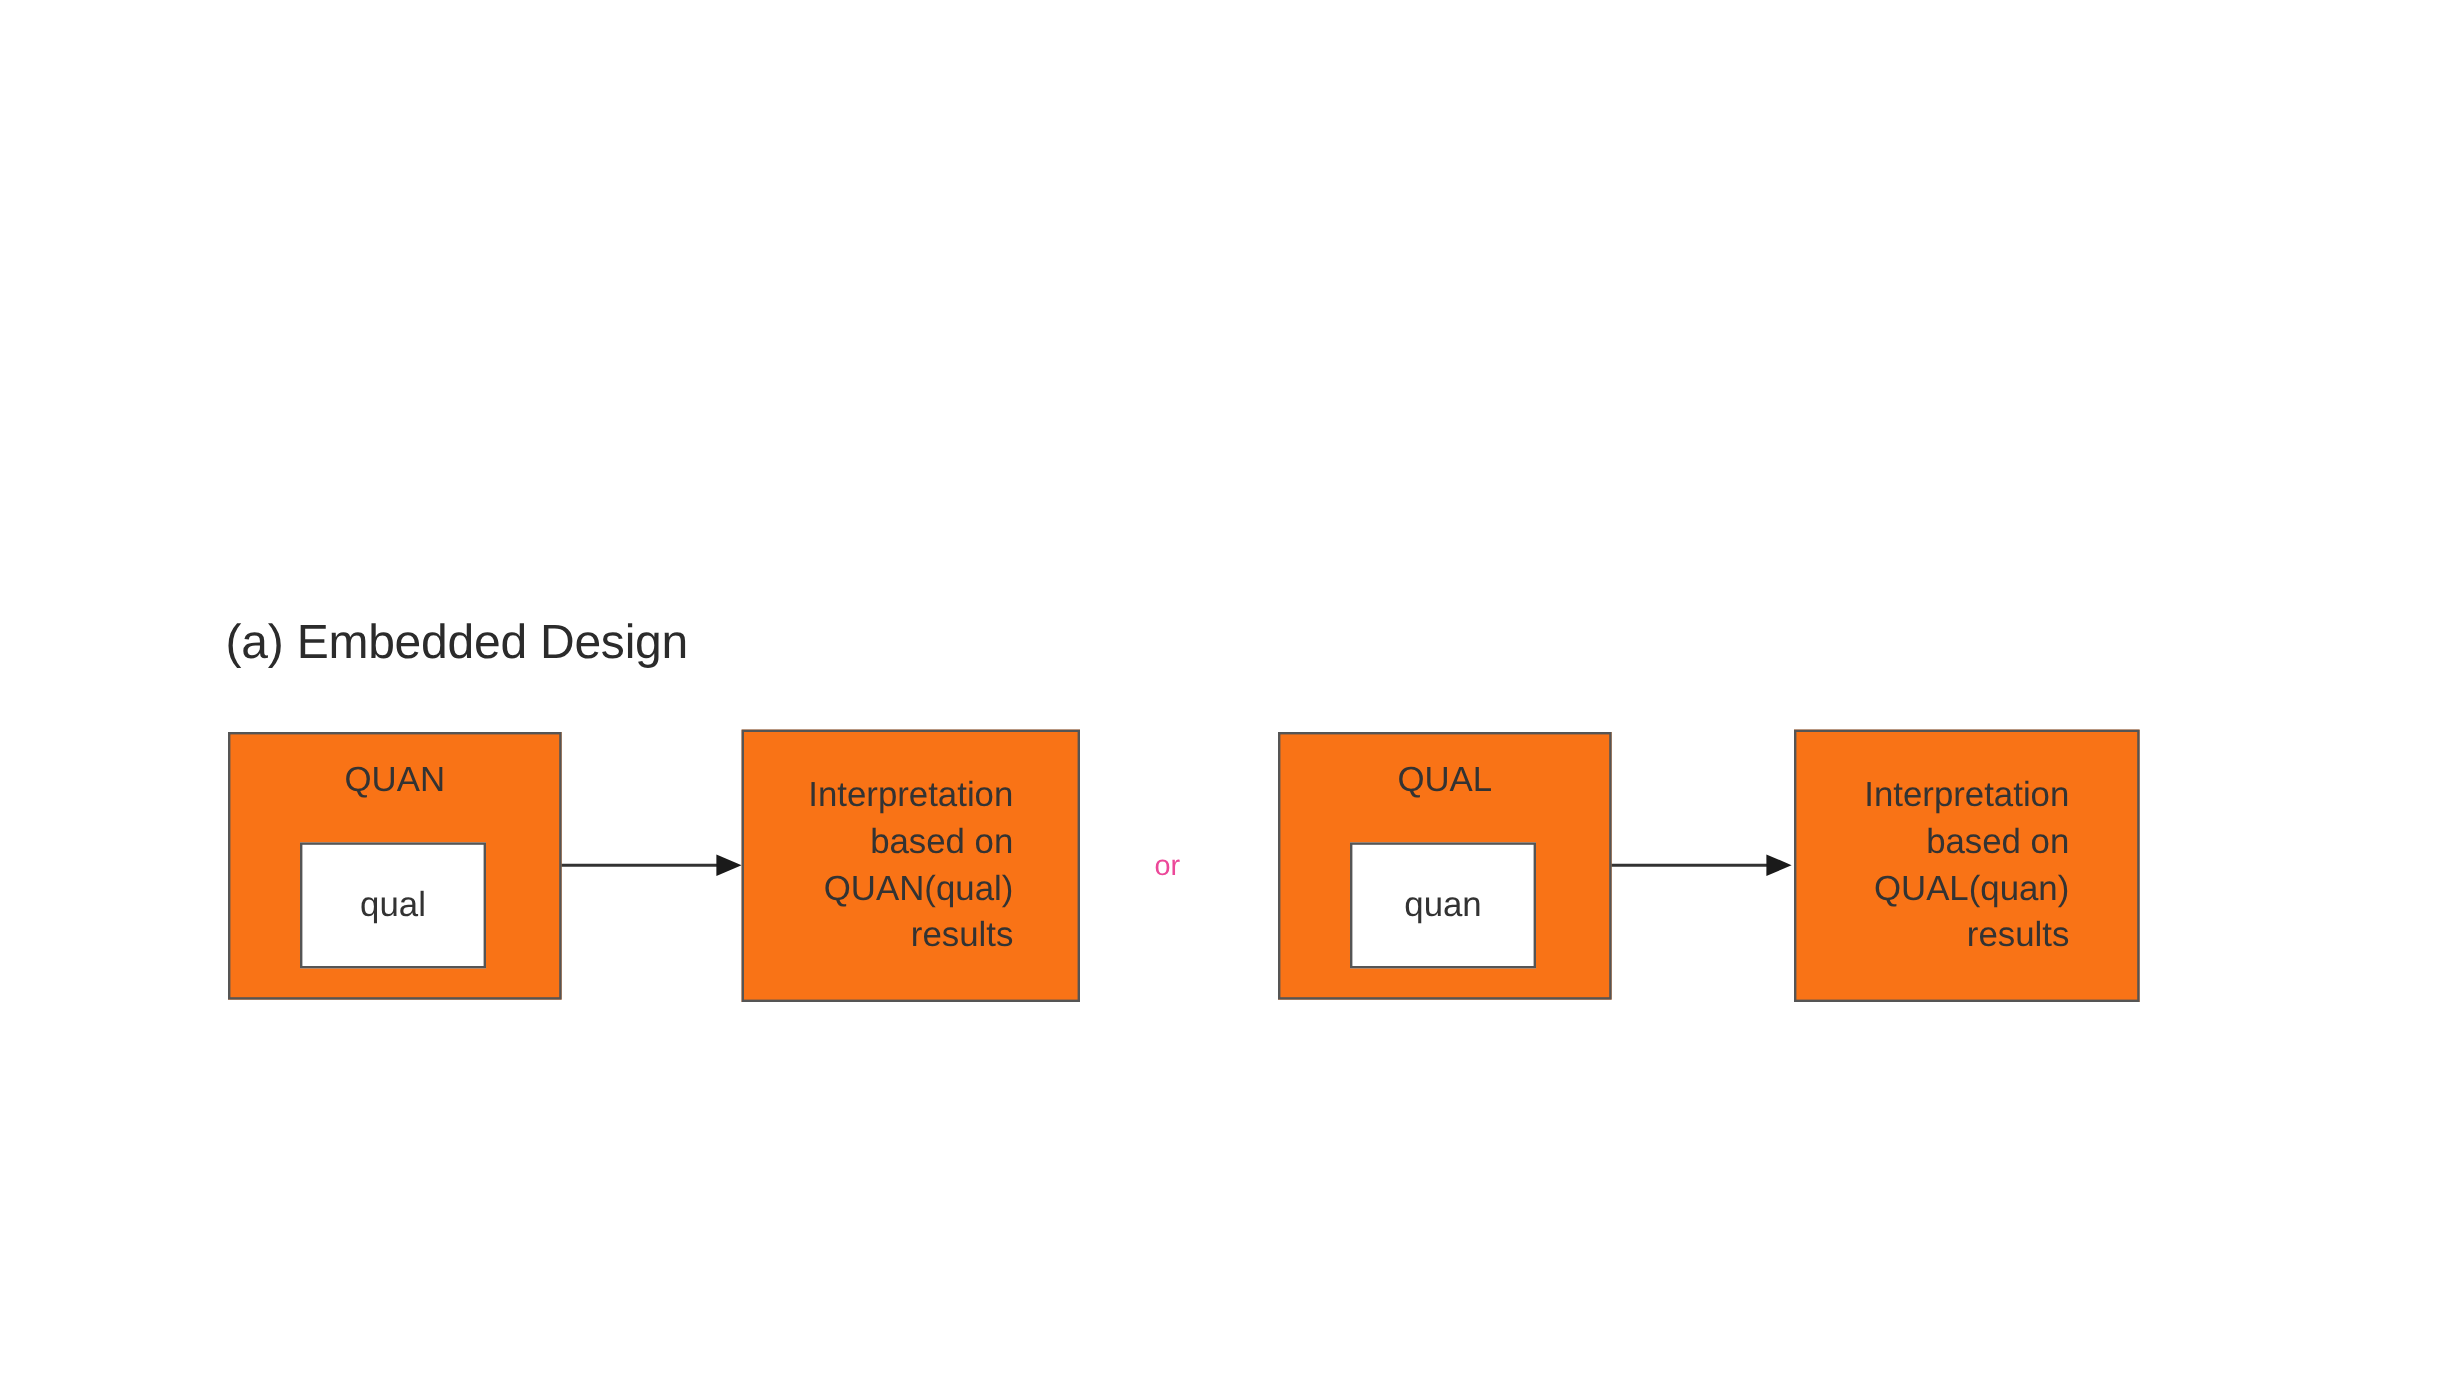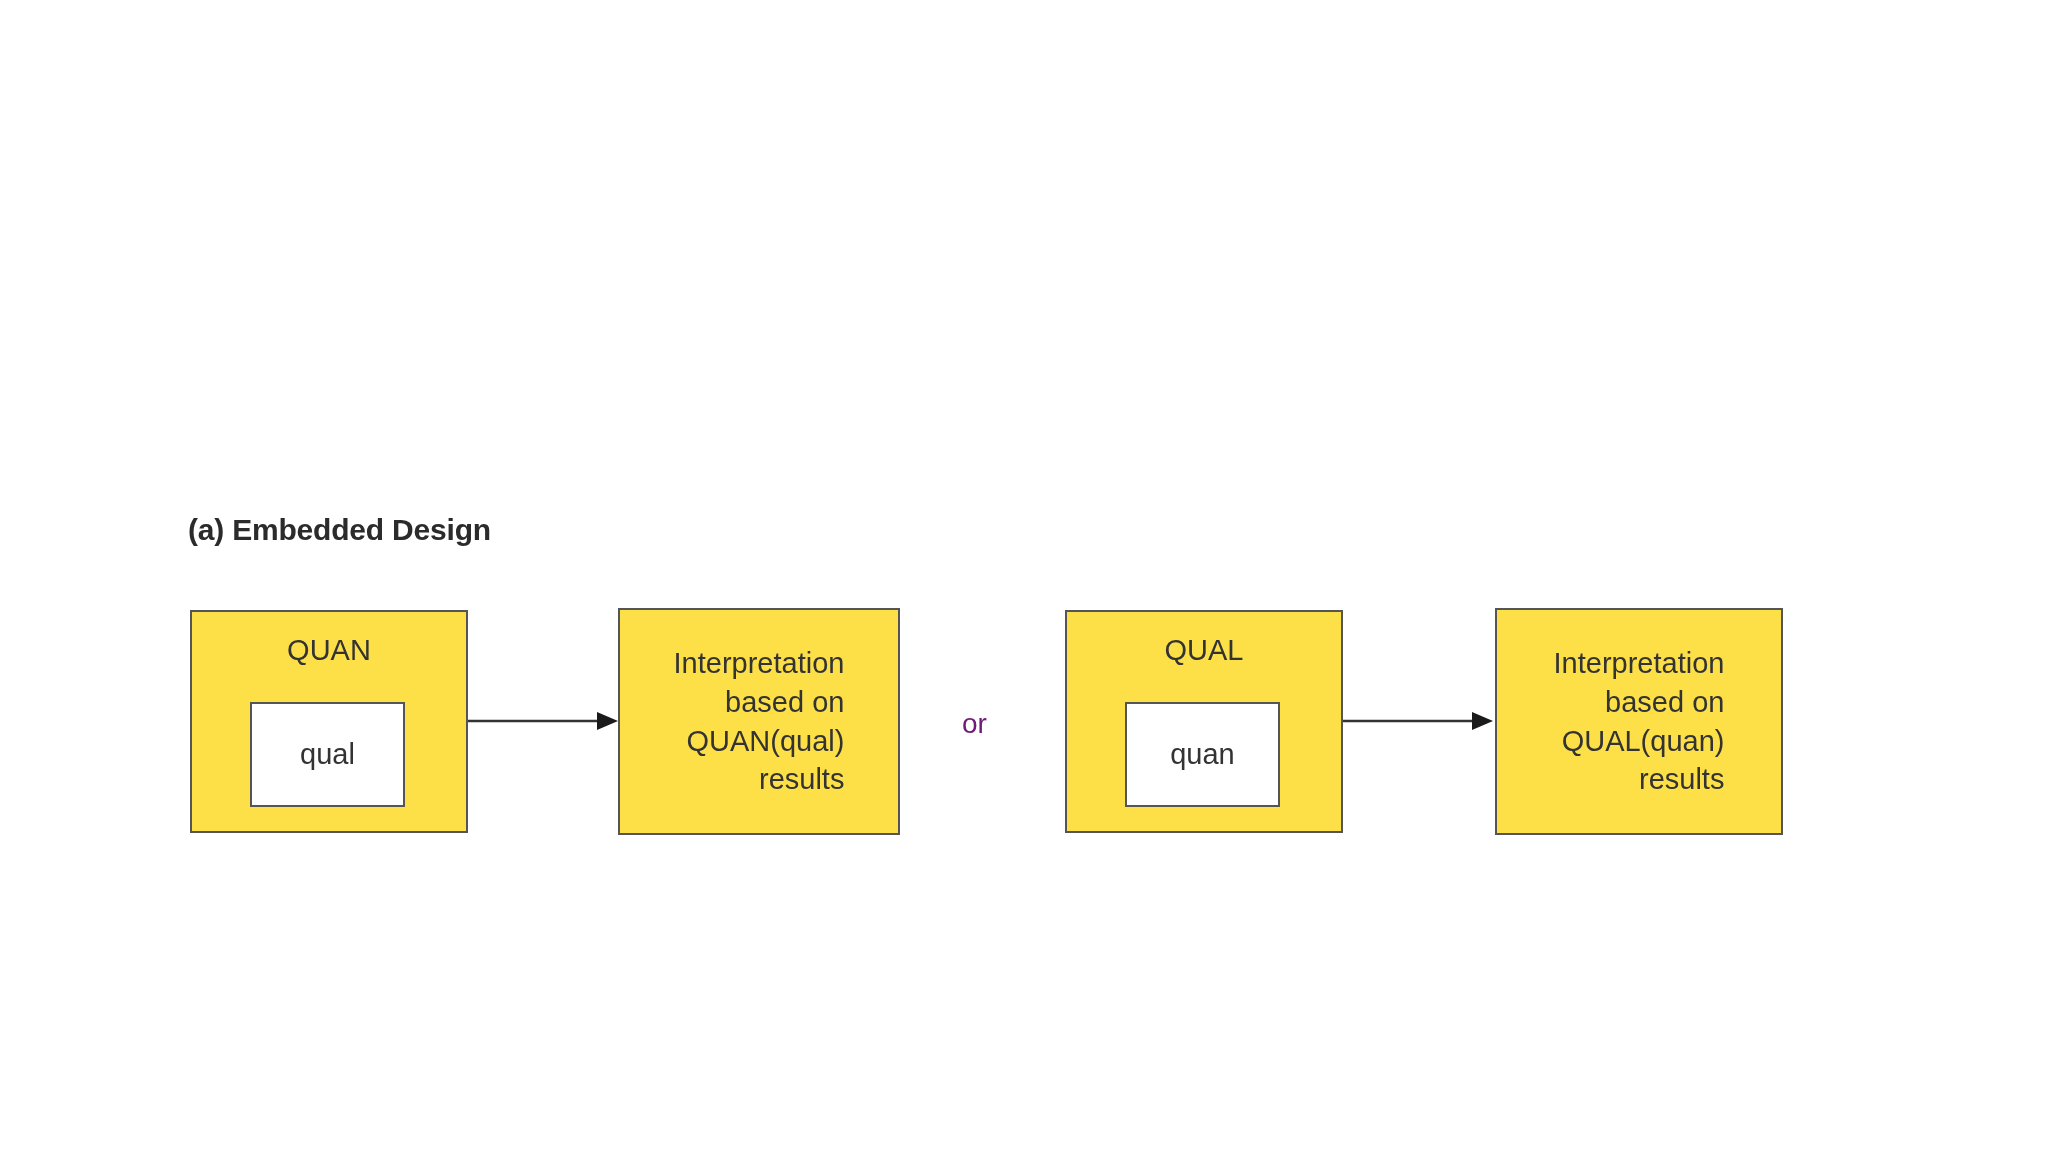--- a/index.html
+++ b/index.html
@@ -21,42 +21,42 @@
     width: 2048px;
     height: 1152px;
     background: #ffffff;
   }
 
   
   .figure-title {
     position: absolute;
     left: 188px;
     top: 513px;
-    font-size: 30px;
-    font-weight: bold;
+    font-size: 40px;
+    font-weight: normal;
     color: #2b2b2b;
     letter-spacing: -0.2px;
     white-space: nowrap;
   }
 
   
   .diagram {
     position: absolute;
     left: 0;
     top: 0;
     width: 2048px;
     height: 1152px;
   }
 
   
   .node-box {
     position: absolute;
     box-sizing: border-box;
     border: 2.5px solid #555555;
-    background: #fde047;
+    background: #f97316;
     display: flex;
     flex-direction: column;
     align-items: center;
   }
 
   
   .box-nested {
     justify-content: flex-start;
   }
   .box-nested .outer-label {
@@ -92,22 +92,22 @@
     color: #333333;
     line-height: 1.33;
     text-align: right;
     white-space: pre-line;
     padding: 0 6px;
   }
 
   
   .connector-label {
     position: absolute;
-    font-size: 28px;
-    color: #701a75;
+    font-size: 24px;
+    color: #ec4899;
     white-space: nowrap;
   }
 
   
   .arrow-svg {
     position: absolute;
     overflow: visible;
   }
 </style>
 </head>

